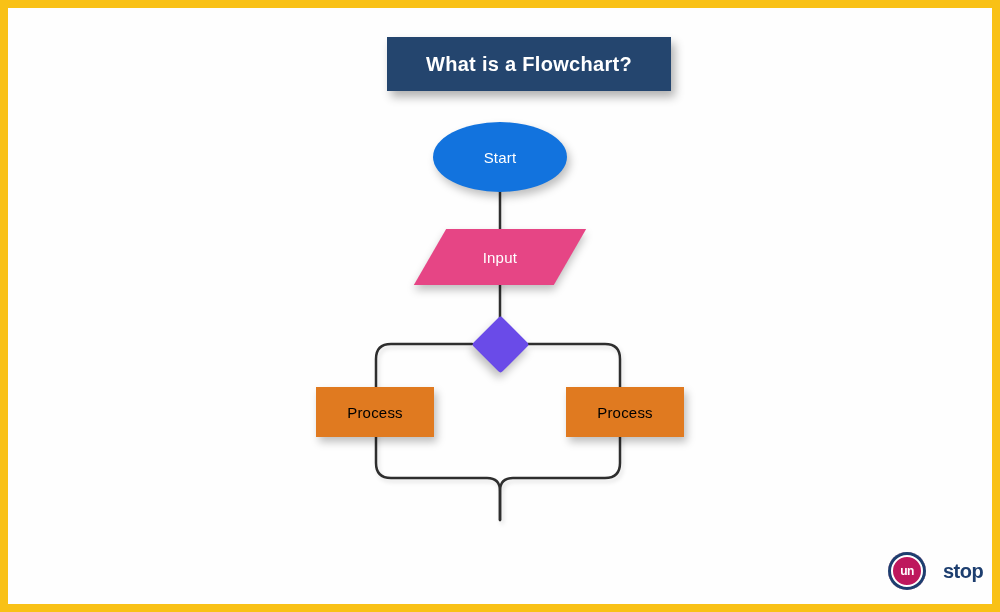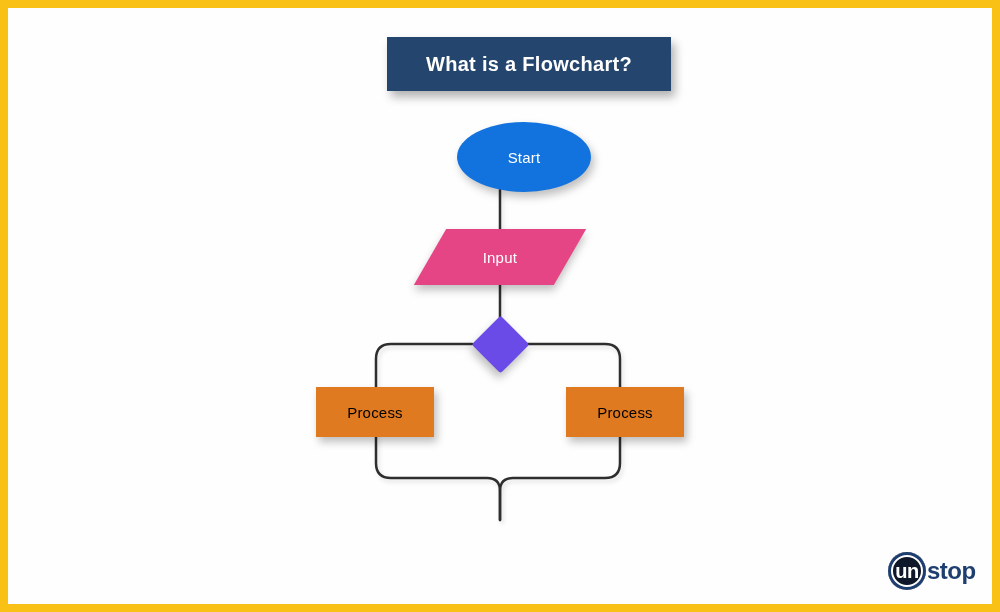--- a/index.html
+++ b/index.html
@@ -51,21 +51,21 @@
     font-size: 20px;
     font-weight: bold;
     letter-spacing: 0.3px;
     box-shadow: 4px 6px 9px rgba(0,0,0,0.3);
     margin-left: 29px;
   }
   .ellipse {
     background: #1273DE;
     border-radius: 50%;
   }
-  .node-start { left: 457px; top: 122px; width: 134px; height: 70px; }
+  .node-start { left: 433px; top: 122px; width: 134px; height: 70px; }
   .node-end   { left: 432px; top: 518px; width: 136px; height: 70px; }
   .parallelogram {
     left: 430px;
     top: 229px;
     width: 140px;
     height: 56px;
     background: #E64585;
     transform: skewX(-30deg);
   }
   .parallelogram .unskew { transform: skewX(30deg); }
@@ -90,36 +90,36 @@
     position: absolute;
     left: 888px;
     top: 552px;
     display: flex;
     align-items: center;
   }
   .logo-circle {
     width: 38px;
     height: 38px;
     border-radius: 50%;
-    background: #0f172a;
+    background: #be185d;
     box-shadow: inset 0 0 0 3px #1D3E6F, inset 0 0 0 5px #FFFFFF;
     display: flex;
     align-items: center;
     justify-content: center;
     color: #FFFFFF;
-    font-size: 20px;
+    font-size: 12px;
     font-weight: bold;
     letter-spacing: -0.5px;
   }
   .logo-rest {
     color: #1D3E6F;
-    font-size: 24px;
+    font-size: 20px;
     font-weight: bold;
     letter-spacing: -0.5px;
-    margin-left: 1px;
+    margin-left: 17px;
   }
 </style>
 </head>
 <body>
 
 <div class="page">
   <div class="canvas"></div>
 
   <svg class="connector-layer" viewBox="0 0 1000 612" xmlns="http://www.w3.org/2000/svg">
     <g fill="none" stroke="#2E2E2E" stroke-width="2.5" stroke-linecap="round">

